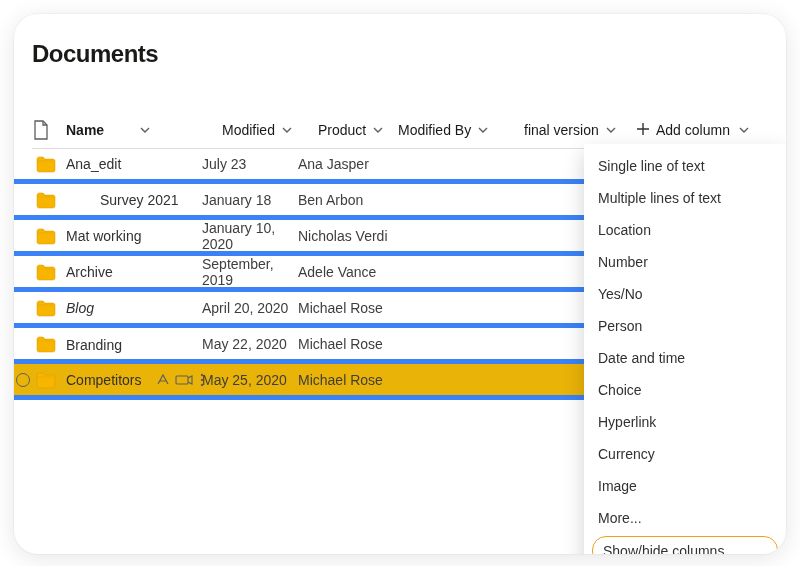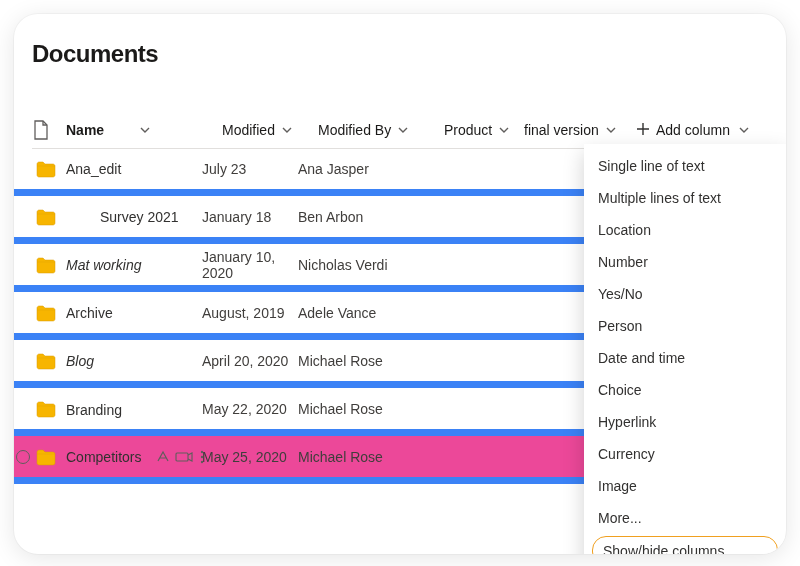--- a/index.html
+++ b/index.html
@@ -80,28 +80,28 @@
   }
   .hr {
     position: absolute;
     left: 18px;
     right: 8px;
     top: 134px;
     height: 1px;
     background: #e1dfdd;
   }
   .row {
-    height: 48px;
+    height: 36px;
     display: flex;
     align-items: center;
     padding-left: 18px;
     padding-right: 8px;
-    border-bottom: 7px solid #3b82f6;
-  }
-  .row.selected { background: #ec4899; }
+    border-bottom: 5px solid #3b82f6;
+  }
+  .row.selected { background: #eab308; }
   .cell-name { width: 170px; display: flex; align-items: center; gap: 10px; }
   .radio {
     width: 14px; height: 14px; border: 1px solid #605e5c; border-radius: 50%;
     position: absolute; left: 2px;
   }
   .cell-name .lbl { font-size: 14px; color: #323130; }
   .cell-modified { width: 96px;  font-size: 14px; color: #403e3c; }
   .cell-modby    { width: 126px; font-size: 14px; color: #403e3c; }
   .row-actions { display: inline-flex; gap: 4px; align-items: center; margin-left: 4px; }
   .row-actions svg { display: block; }
@@ -154,30 +154,30 @@
         </span>
     </div>
     <div class="col-head col-modified">
       <span>Modified</span>
       <span class="chev">
           <svg width="12" height="12" viewBox="0 0 12 12">
             <path d="M2 4l4 4 4-4" fill="none" stroke="#605e5c" stroke-width="1.4"></path>
           </svg>
         </span>
     </div>
+    <div class="col-head col-product">
+      <span>Product</span>
+      <span class="chev">
+          <svg width="12" height="12" viewBox="0 0 12 12">
+            <path d="M2 4l4 4 4-4" fill="none" stroke="#605e5c" stroke-width="1.4"></path>
+          </svg>
+        </span>
+    </div>
     <div class="col-head col-modby">
       <span>Modified By</span>
-      <span class="chev">
-          <svg width="12" height="12" viewBox="0 0 12 12">
-            <path d="M2 4l4 4 4-4" fill="none" stroke="#605e5c" stroke-width="1.4"></path>
-          </svg>
-        </span>
-    </div>
-    <div class="col-head col-product">
-      <span>Product</span>
       <span class="chev">
           <svg width="12" height="12" viewBox="0 0 12 12">
             <path d="M2 4l4 4 4-4" fill="none" stroke="#605e5c" stroke-width="1.4"></path>
           </svg>
         </span>
     </div>
     <div class="col-head col-final">
       <span>final version</span>
       <span class="chev">
           <svg width="12" height="12" viewBox="0 0 12 12">
@@ -221,21 +221,21 @@
               <path d="M1 4c0-1 1-2 2-2h4l2 2h8c1 0 2 1 2 2v9c0 1-1 2-2 2H3c-1 0-2-1-2-2z" fill="#f7b500" stroke="#d99a00" stroke-width="0.5"></path>
               <path d="M1 6h18" stroke="#e3a600" stroke-width="0.5"></path>
             </svg>
           </span>
           <span class="lbl">Survey 2021</span>
         </div>
         <div class="cell-modified">January 18</div>
         <div class="cell-modby">Ben Arbon</div>
       </div>
       <div class="row" style="position: relative;">
-        <div class="cell-name" style="padding-left:4px;font-style:italic;">
+        <div class="cell-name" style="padding-left:4px;">
           <span class="folder-icon">
             <svg width="20" height="18" viewBox="0 0 20 18">
               <path d="M1 4c0-1 1-2 2-2h4l2 2h8c1 0 2 1 2 2v9c0 1-1 2-2 2H3c-1 0-2-1-2-2z" fill="#f7b500" stroke="#d99a00" stroke-width="0.5"></path>
               <path d="M1 6h18" stroke="#e3a600" stroke-width="0.5"></path>
             </svg>
           </span>
           <span class="lbl">Mat working</span>
         </div>
         <div class="cell-modified">January 10, 2020</div>
         <div class="cell-modby">Nicholas Verdi</div>
@@ -243,21 +243,21 @@
       <div class="row" style="position: relative;">
         <div class="cell-name" style="padding-left:4px;">
           <span class="folder-icon">
             <svg width="20" height="18" viewBox="0 0 20 18">
               <path d="M1 4c0-1 1-2 2-2h4l2 2h8c1 0 2 1 2 2v9c0 1-1 2-2 2H3c-1 0-2-1-2-2z" fill="#f7b500" stroke="#d99a00" stroke-width="0.5"></path>
               <path d="M1 6h18" stroke="#e3a600" stroke-width="0.5"></path>
             </svg>
           </span>
           <span class="lbl">Archive</span>
         </div>
-        <div class="cell-modified">August, 2019</div>
+        <div class="cell-modified">September, 2019</div>
         <div class="cell-modby">Adele Vance</div>
       </div>
       <div class="row" style="position: relative;">
         <div class="cell-name" style="padding-left:4px;font-style:italic;">
           <span class="folder-icon">
             <svg width="20" height="18" viewBox="0 0 20 18">
               <path d="M1 4c0-1 1-2 2-2h4l2 2h8c1 0 2 1 2 2v9c0 1-1 2-2 2H3c-1 0-2-1-2-2z" fill="#f7b500" stroke="#d99a00" stroke-width="0.5"></path>
               <path d="M1 6h18" stroke="#e3a600" stroke-width="0.5"></path>
             </svg>
           </span>

